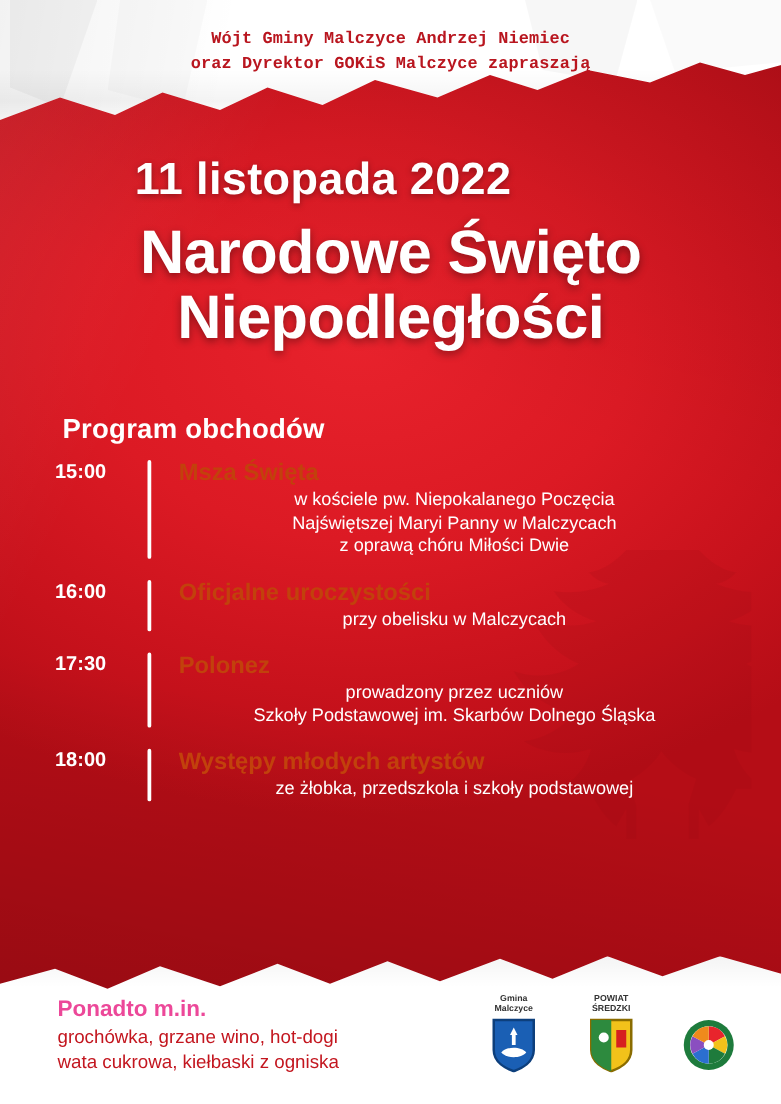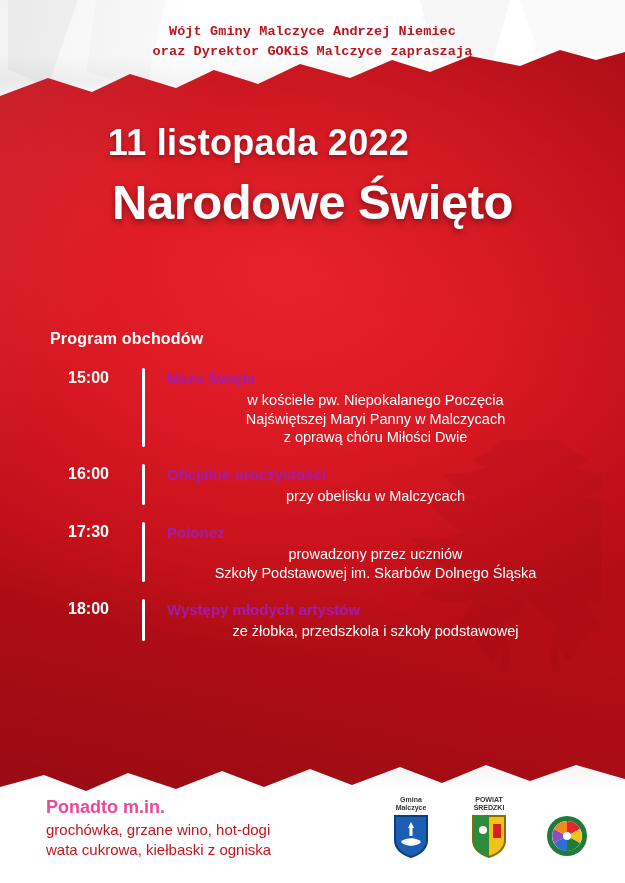--- a/index.html
+++ b/index.html
@@ -140,60 +140,59 @@
     font-weight: bold;
     line-height: 52px;
     letter-spacing: -0.5px;
     text-shadow: 0 3px 7px rgba(0,0,0,0.4);
   }
   .program-label {
     position: absolute;
     left: 50px;
     top: 330px;
     color: #ffffff;
-    font-size: 16px;
+    font-size: 22px;
     font-weight: bold;
     letter-spacing: 0.2px;
   }
 
   
   .schedule {
     position: absolute;
     left: 44px;
     top: 368px;
     width: 540px;
   }
   .sched-row {
     position: relative;
     display: flex;
     align-items: flex-start;
     margin-bottom: 17px;
-    margin-left: 24px;
   }
   .sched-time {
     width: 74px;
     flex: 0 0 74px;
     color: #ffffff;
     font-size: 16px;
     font-weight: bold;
     padding-top: 1px;
   }
   .sched-bar {
     flex: 0 0 3px;
     width: 3px;
     background: #ffffff;
     border-radius: 2px;
     align-self: stretch;
     margin-right: 22px;
     min-height: 24px;
   }
   .sched-body { flex: 1 1 auto; }
   .sched-title {
-    color: #a21caf;
-    font-size: 15px;
+    color: #c2410c;
+    font-size: 19px;
     font-weight: bold;
     line-height: 21px;
     margin-bottom: 2px;
   }
   .sched-desc {
     color: #ffffff;
     font-size: 14.5px;
     line-height: 18.5px;
     font-weight: normal;
     white-space: pre-line;
@@ -263,20 +262,21 @@
 
   <div class="invite">
     <div>Wójt Gminy Malczyce Andrzej Niemiec</div>
     <div>oraz Dyrektor GOKiS Malczyce zapraszają</div>
   </div>
 
   <div class="date-line">11 listopada 2022</div>
 
   <div class="title">
     <div>Narodowe Święto</div>
+    <div>Niepodległości</div>
   </div>
 
   <div class="program-label">Program obchodów</div>
 
   <div class="schedule">
 
     <div class="sched-row">
       <div class="sched-time">15:00</div>
       <div class="sched-bar"></div>
       <div class="sched-body">

